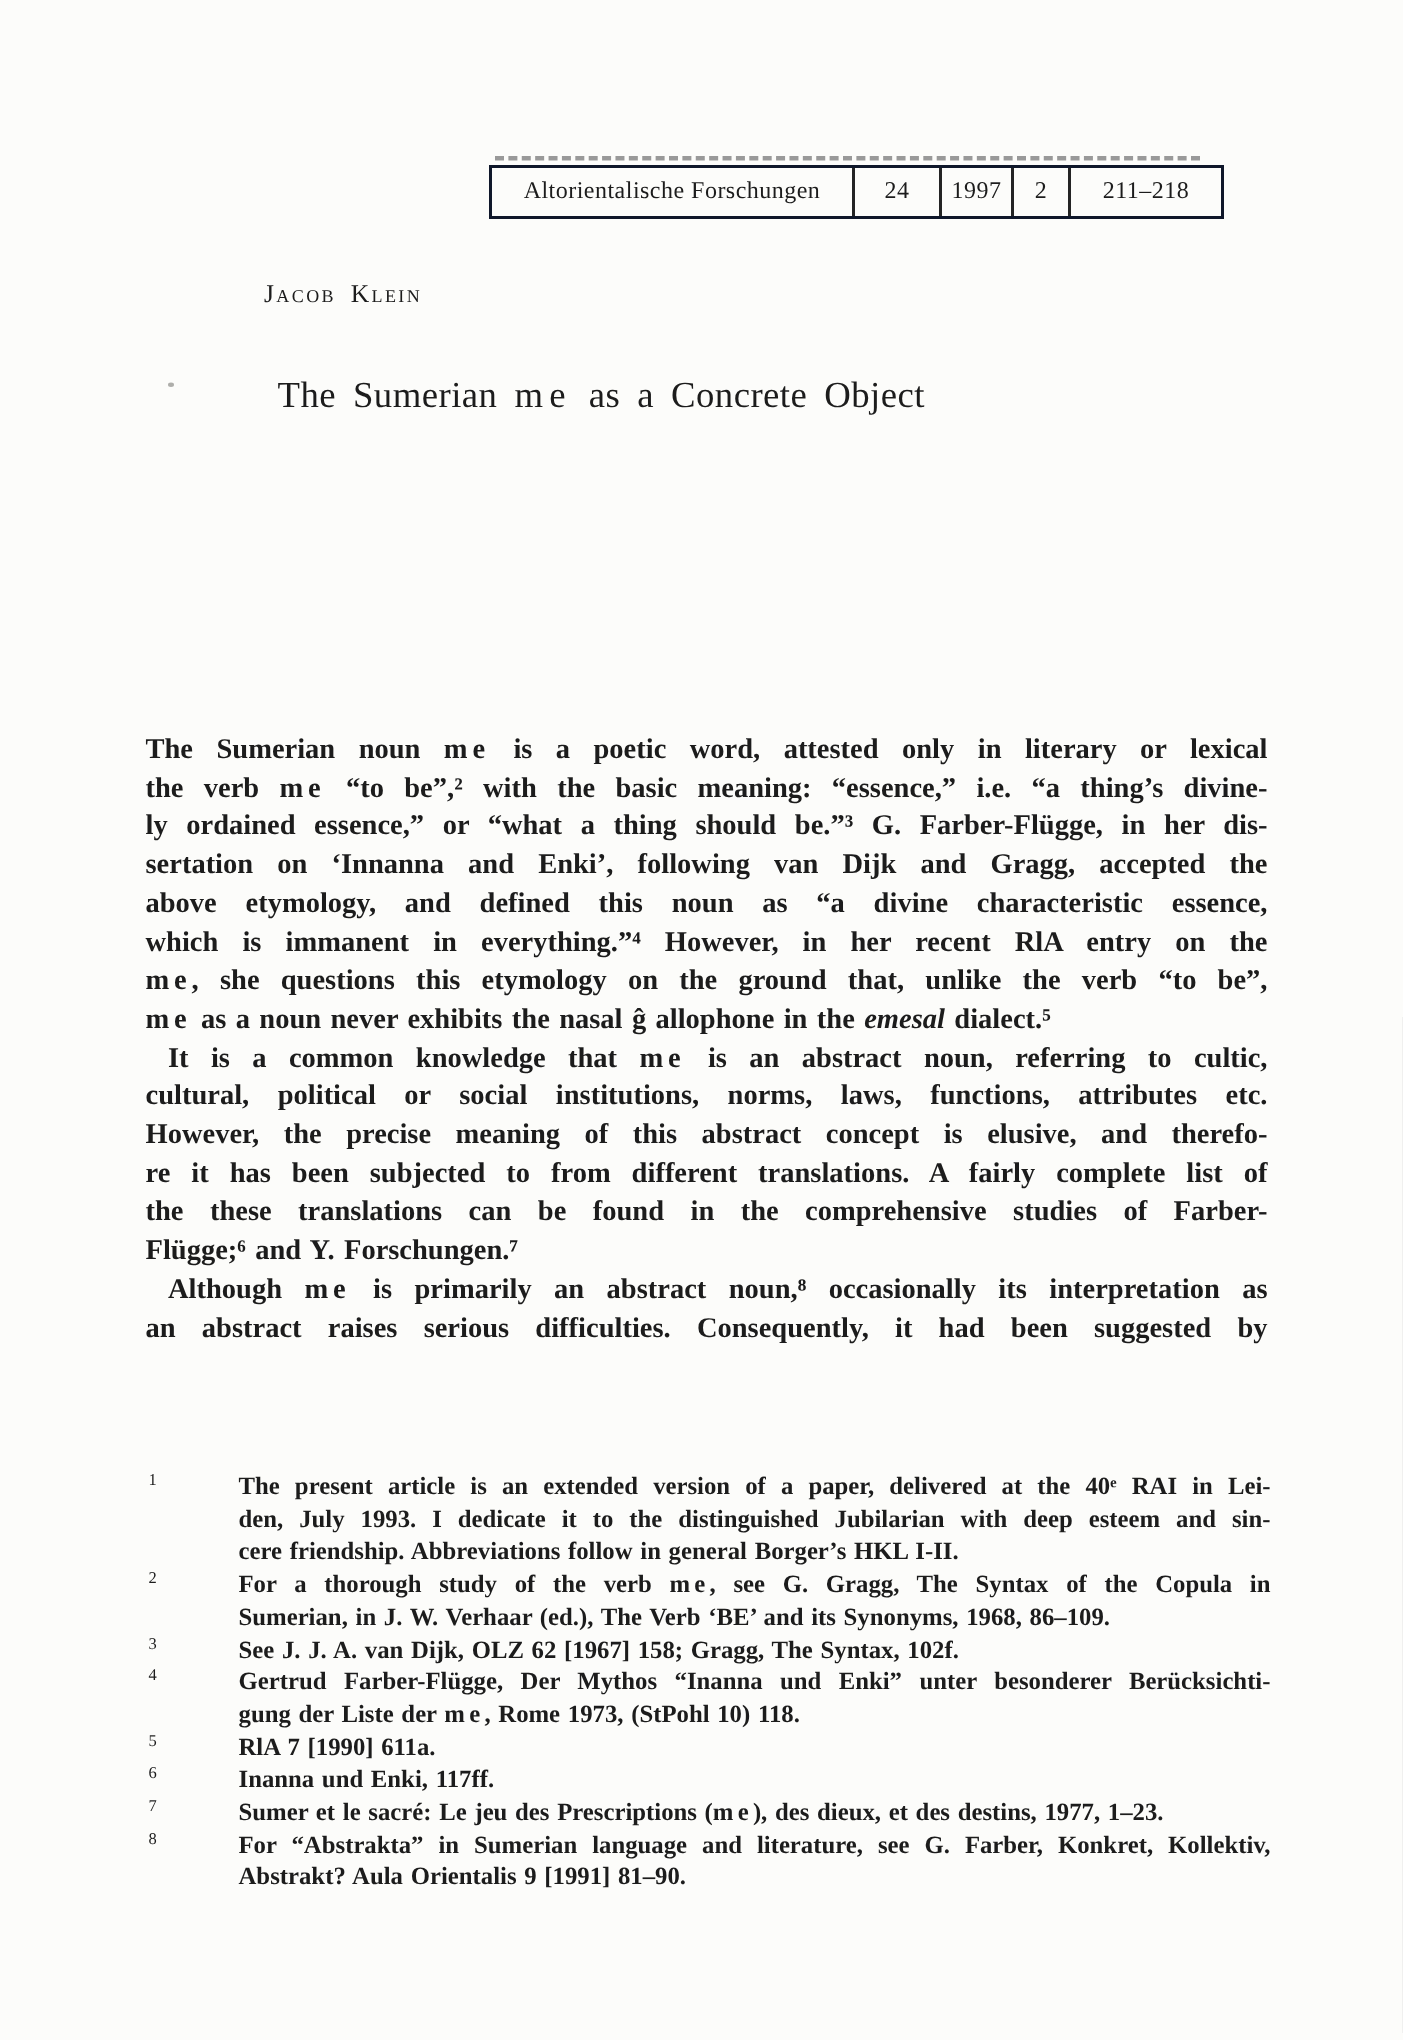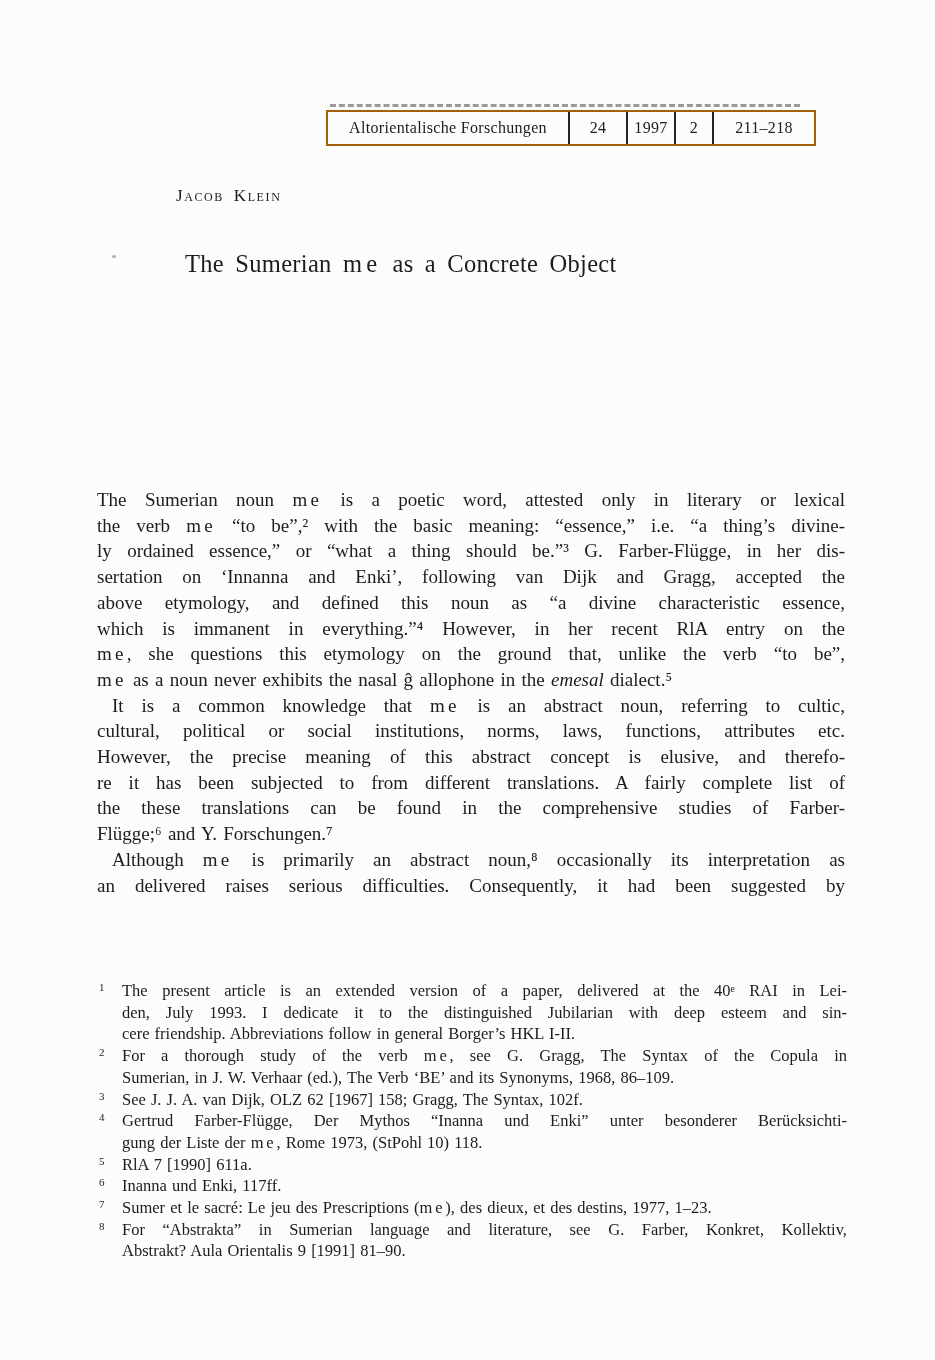--- a/index.html
+++ b/index.html
@@ -9,21 +9,21 @@
     background:#fcfcfa;
     color:#1c1c1c;
     font-family:"Liberation Serif","DejaVu Serif",serif;
     overflow:hidden;
     margin:0 auto;
   }
   
   .jbox{
     position:absolute;left:326px;top:110px;width:490px;height:36px;
     display:flex;align-items:stretch;
-    border:2px solid #a16207;
+    border:2px solid #0f172a;
     box-sizing:border-box;
     background:#fcfcfa;
   }
   .jbox .cell{
     display:flex;align-items:center;justify-content:center;
     font-size:16px;box-sizing:border-box;
     border-left:2px solid #242424;
     white-space:nowrap;
     letter-spacing:.02em;
   }
@@ -52,38 +52,38 @@
     font-size:24.5px;letter-spacing:.3px;word-spacing:.2em;
     white-space:nowrap;
     margin-top:24px;
   }
   
   .bodytext{
     position:absolute;left:97px;top:487px;width:748px;
     font-size:19px;line-height:25.7px;
     word-spacing:1.5px;
   }
-  .line{min-height:25.7px;}
+  .line{min-height:25.7px;font-weight:bold;}
   .line.just{text-align:justify;text-align-last:justify;}
   .para .fl-indent{text-indent:15px;}
   .sp{letter-spacing:.17em;}
   em{font-style:italic;}
   
   .footnotes{
     position:absolute;left:97px;top:980px;width:750px;
     font-size:16.5px;line-height:21.7px;
     word-spacing:1px;
   }
   .fn{position:relative;padding-left:25px;}
   .fn-num{
     position:absolute;left:2px;top:0;
     font-size:11px;vertical-align:super;
     line-height:21.7px;transform:translateY(-3px);
   }
-  .fn .line{min-height:21.7px;}
+  .fn .line{min-height:21.7px;margin-left:37px;}
   .fn .line.just{text-align:justify;text-align-last:justify;}
 </style>
 </head>
 <body>
 
 <div class="page">
 
   <div class="jbox-artifact"></div>
 
   <div class="jbox">
@@ -114,21 +114,21 @@
       <div class="para">
         <div class="line just fl-indent">It is a common knowledge that <span class="sp">me</span> is an abstract noun, referring to cultic,</div>
         <div class="line just">cultural, political or social institutions, norms, laws, functions, attributes etc.</div>
         <div class="line just">However, the precise meaning of this abstract concept is elusive, and therefo-</div>
         <div class="line just">re it has been subjected to from different translations. A fairly complete list of</div>
         <div class="line just">the these translations can be found in the comprehensive studies of Farber-</div>
         <div class="line">Flügge;⁶ and Y. Forschungen.⁷</div>
       </div>
       <div class="para">
         <div class="line just fl-indent">Although <span class="sp">me</span> is primarily an abstract noun,⁸ occasionally its interpretation as</div>
-        <div class="line just">an delivered raises serious difficulties. Consequently, it had been suggested by</div>
+        <div class="line just">an abstract raises serious difficulties. Consequently, it had been suggested by</div>
       </div>
     </div>
 
   <div class="footnotes">
       <div class="fn">
         <span class="fn-num">1</span>
         <div class="line just">The present article is an extended version of a paper, delivered at the 40ᵉ RAI in Lei-</div>
         <div class="line just">den, July 1993. I dedicate it to the distinguished Jubilarian with deep esteem and sin-</div>
         <div class="line">cere friendship. Abbreviations follow in general Borger’s HKL I-II.</div>
       </div>

